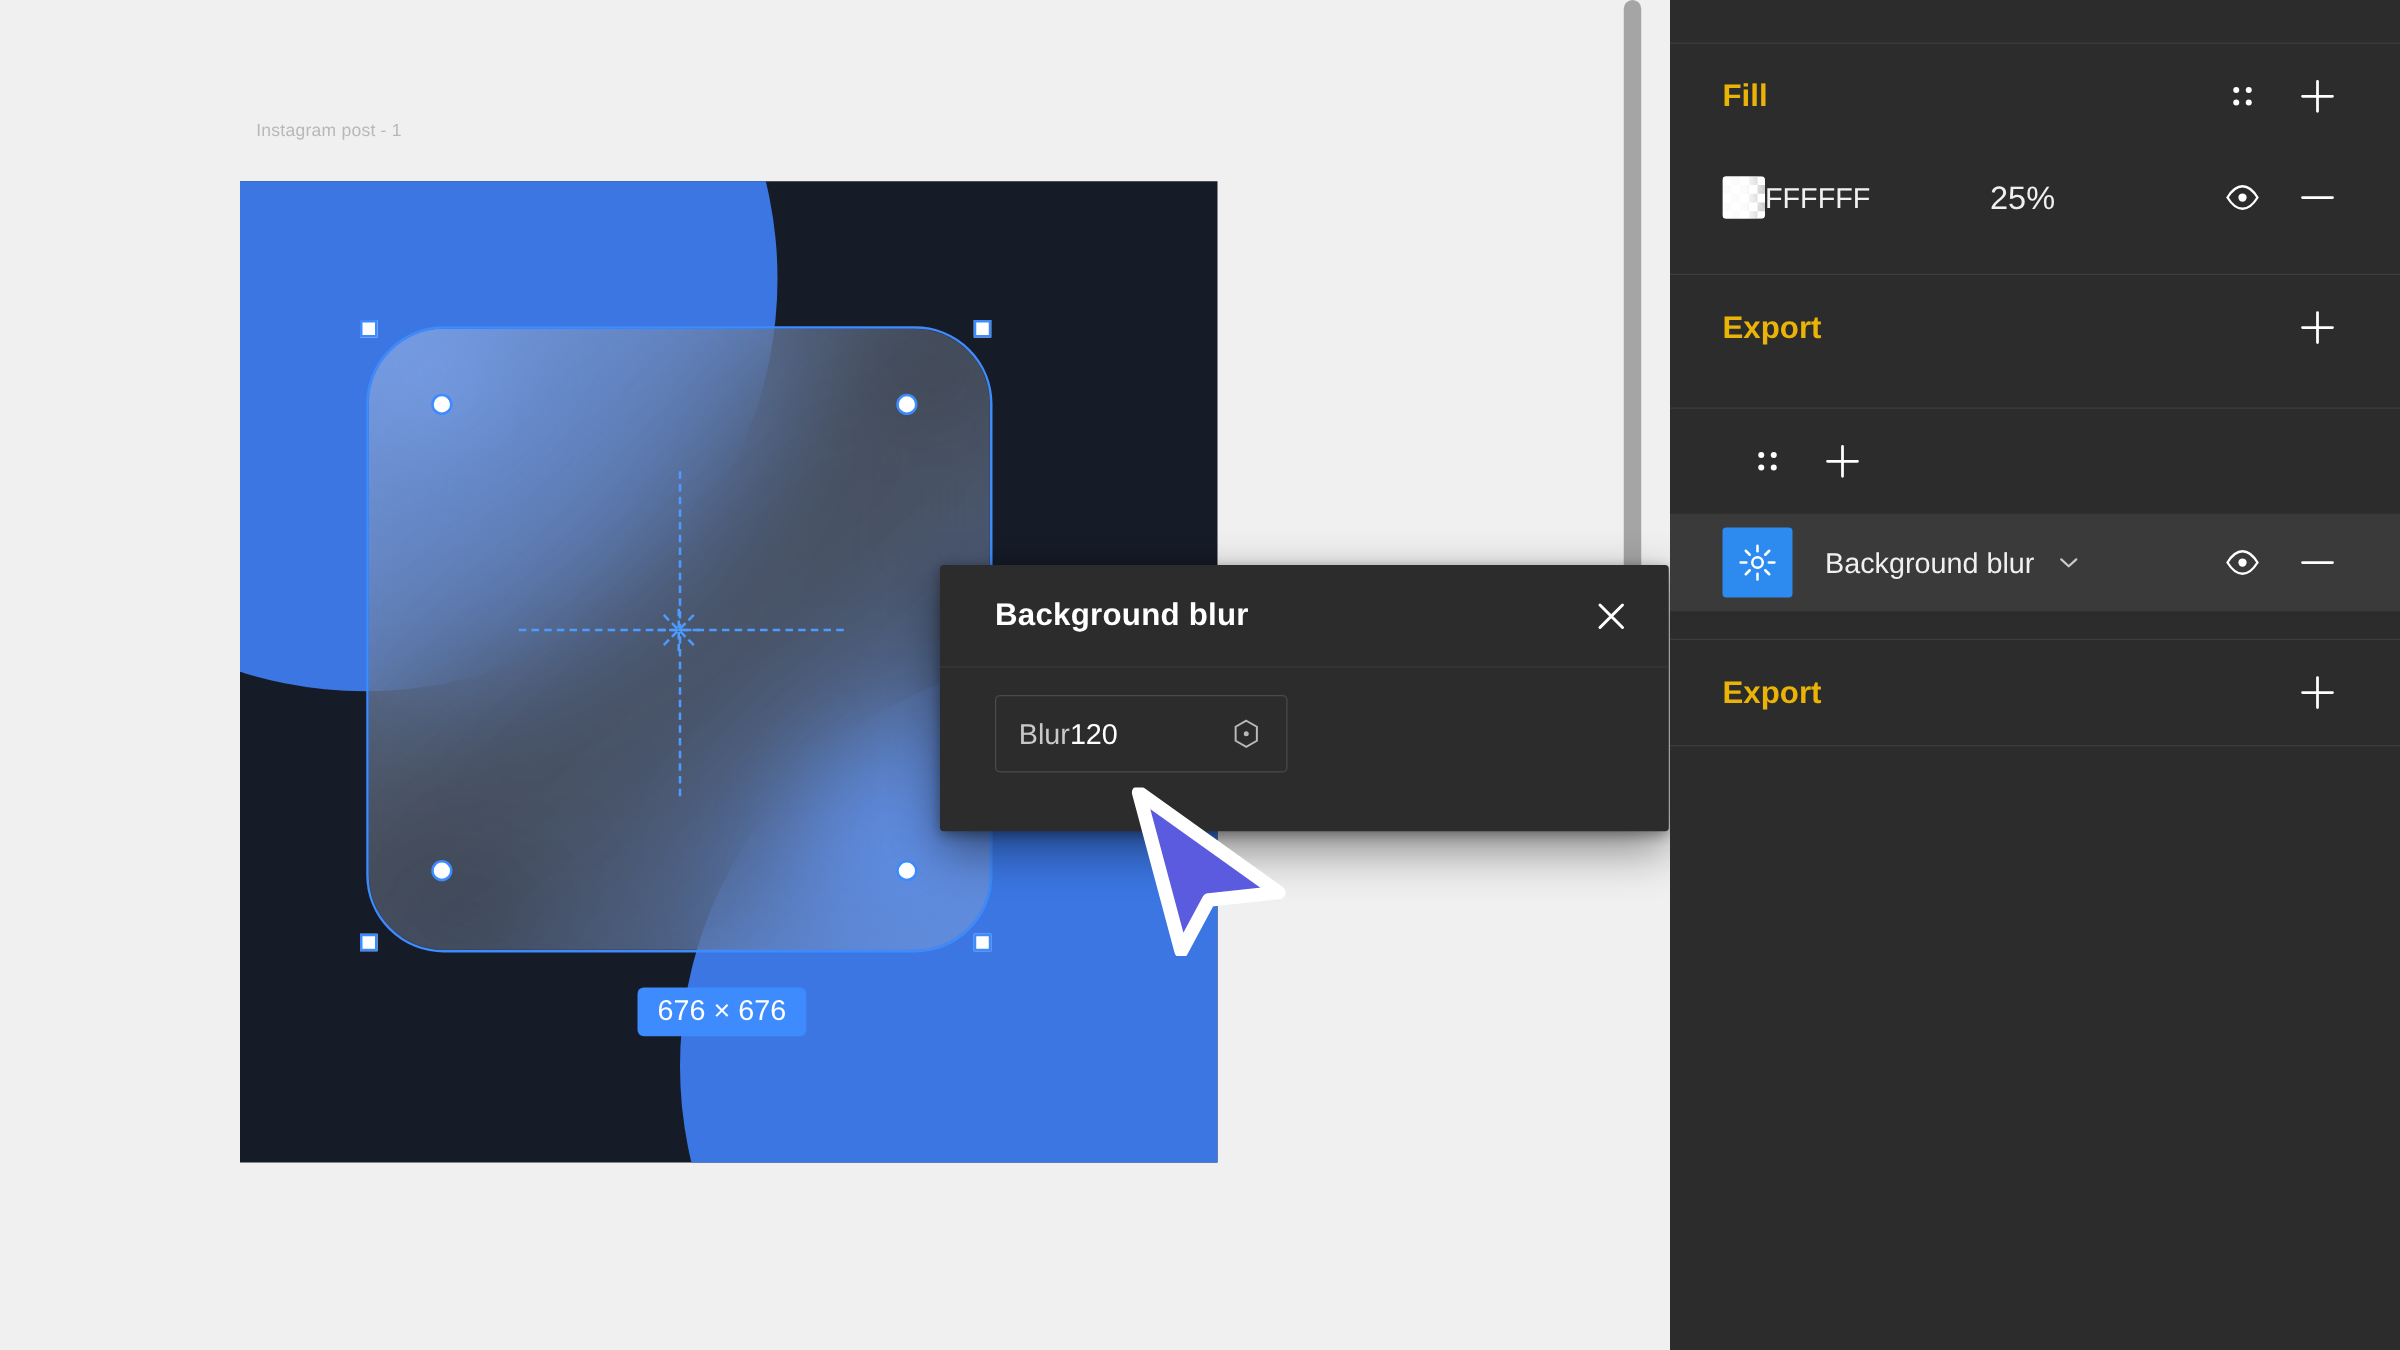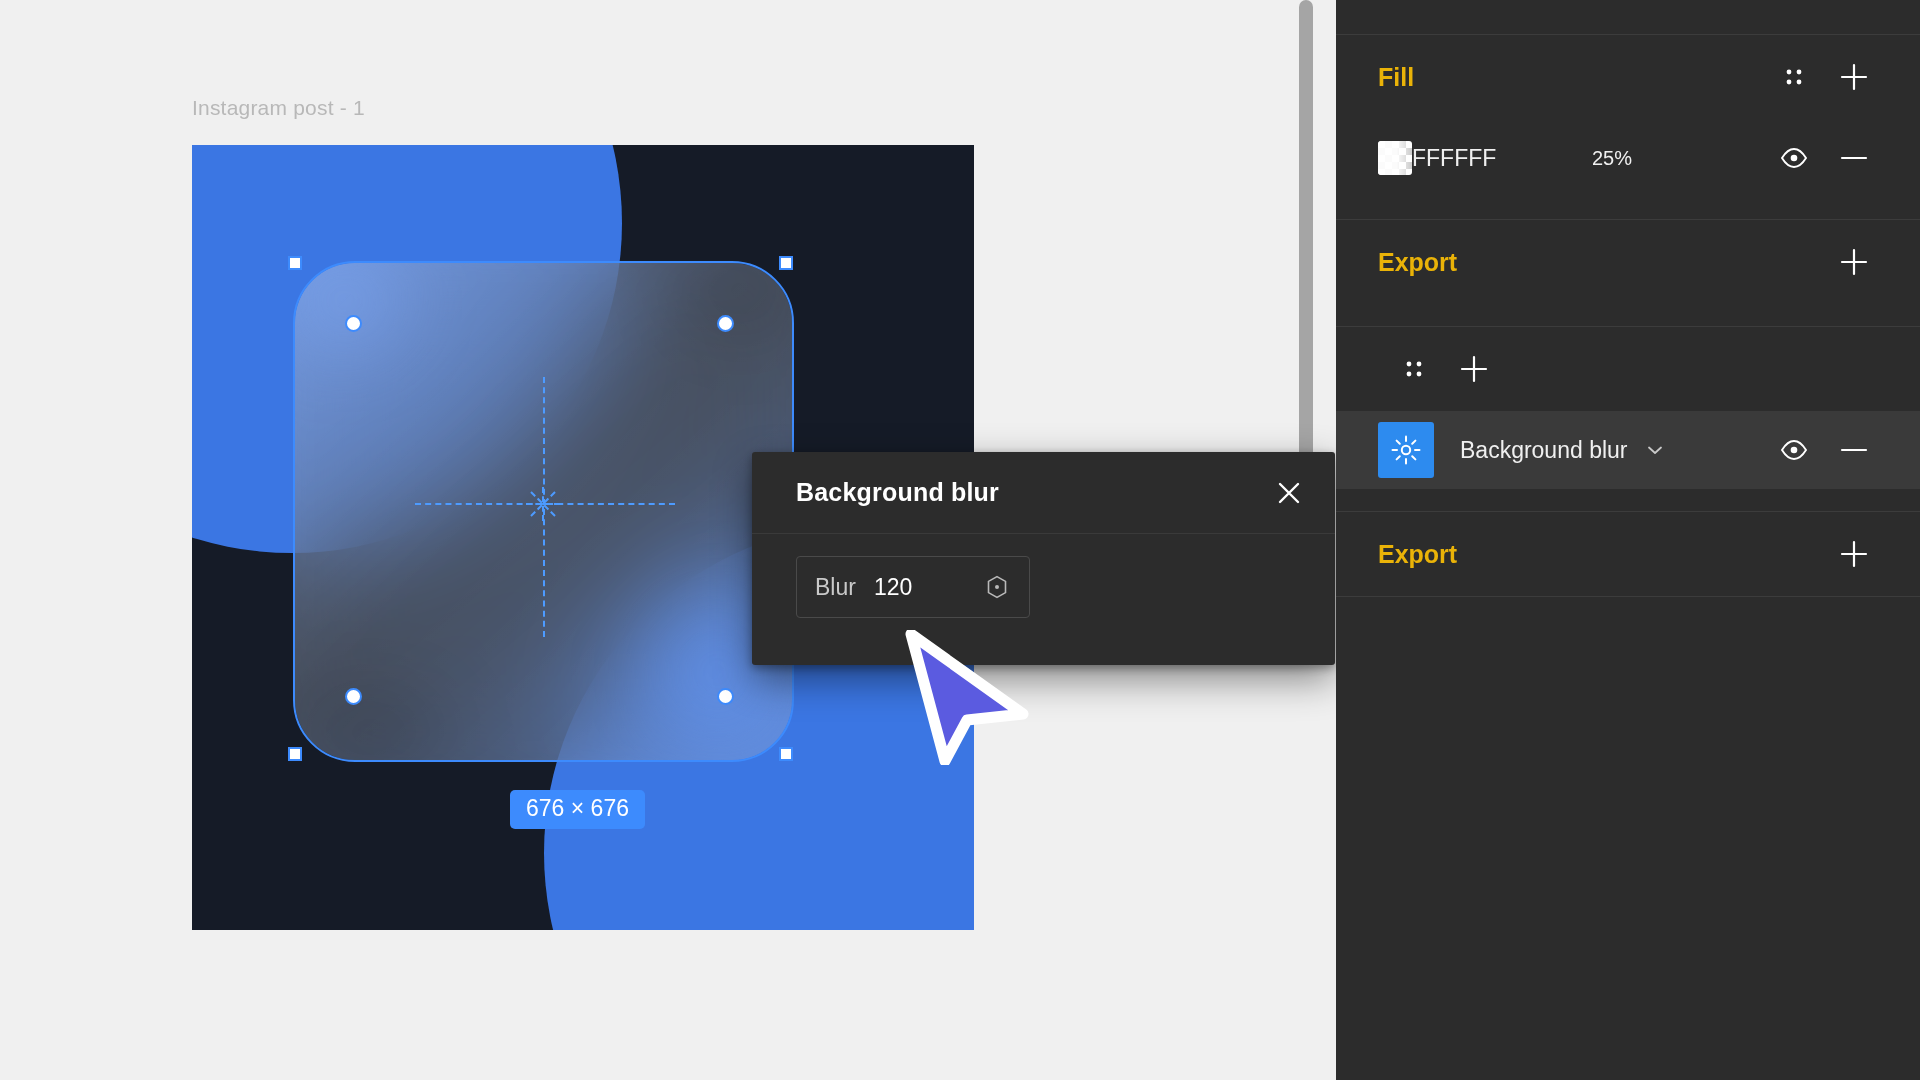--- a/index.html
+++ b/index.html
@@ -11,22 +11,22 @@
     -webkit-font-smoothing:antialiased;
   }
   #root { position:relative; width:1920px; height:1080px; }
 
   
   .canvas-area {
     position:absolute; left:0; top:0; width:1335px; height:1080px;
     background:#F0F0F0; overflow:hidden;
   }
   .frame-label {
-    position:absolute; left:192px; top:96px;
-    font-size:21px; color:#B8B8B8; letter-spacing:.2px;
+    position:absolute; left:205px; top:96px;
+    font-size:14px; color:#B8B8B8; letter-spacing:.2px;
     white-space:nowrap;
   }
   .frame {
     position:absolute; left:192px; top:145px; width:782px; height:785px;
     background:#151B27; overflow:hidden;
   }
   .blob {
     position:absolute; border-radius:50%; background:#3B76E3;
   }
   .blob-tl { left:-230px; top:-252px; width:660px; height:660px; }
@@ -128,21 +128,21 @@
   .popup-title {
     flex:1; font-size:25px; font-weight:bold; color:#FFFFFF; letter-spacing:.2px;
   }
   .popup-close {
     width:44px; height:44px; display:flex; align-items:center; justify-content:center;
     cursor:pointer;
   }
   .popup-body { padding:22px 0 0 44px; }
   .blur-field {
     width:234px; height:62px; border:1px solid #4A4A4A; border-radius:4px;
-    display:flex; align-items:center; padding:0 18px; gap:18px;
+    display:flex; align-items:center; padding:0 18px; 
   }
   .blur-label { font-size:23px; color:#C9C9C9; }
   .blur-value { font-size:23px; color:#FFFFFF; flex:1; }
   .blur-icon { width:28px; height:28px; display:flex; align-items:center; justify-content:center; }
 
   
   .cursor {
     position:absolute; left:905px; top:630px; width:130px; height:135px;
     pointer-events:none;
   }
@@ -181,21 +181,21 @@
   .swatch-overlay {
     position:relative; width:34px; height:34px; flex:none;
   }
   .swatch-overlay::after{
     content:""; position:absolute; inset:0; border-radius:3px;
     background:rgba(255,255,255,.92);
     -webkit-mask-image:linear-gradient(to right, #000 0 55%, transparent 100%);
     mask-image:linear-gradient(to right, #000 0 55%, transparent 100%);
   }
   .hexcode { font-size:23px; color:#F0F0F0; width:180px; }
-  .opacity { font-size:20px; color:#F0F0F0; width:120px; }
+  .opacity { font-size:26px; color:#F0F0F0; width:120px; }
 
   .fx-icon {
     width:56px; height:56px; border-radius:3px; background:#2D8BEF;
     display:flex; align-items:center; justify-content:center; flex:none;
   }
   .fx-name { font-size:23px; color:#F0F0F0; margin-left:26px; }
   .fx-caret { margin-left:16px; display:flex; align-items:center; }
   .fx-spacer { flex:1; }
 
   .row-spacer { height:22px; }

